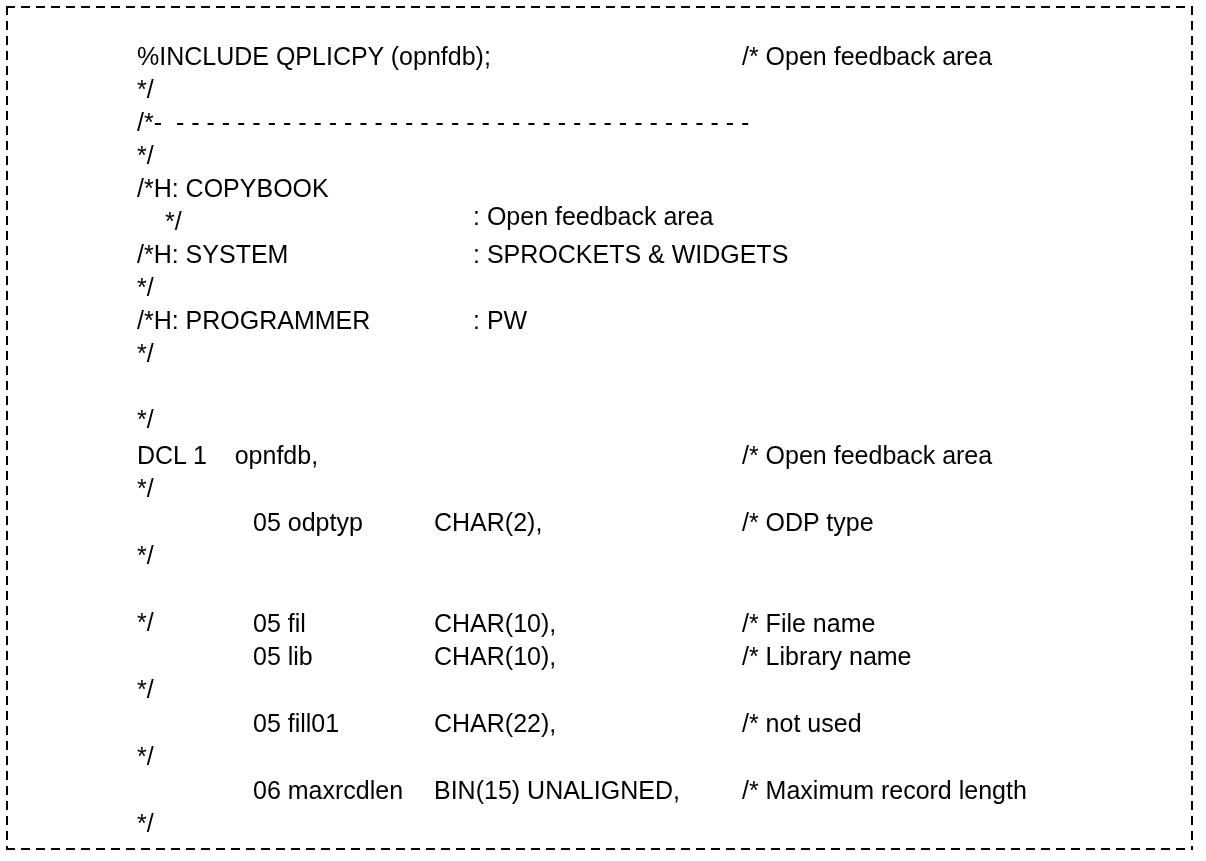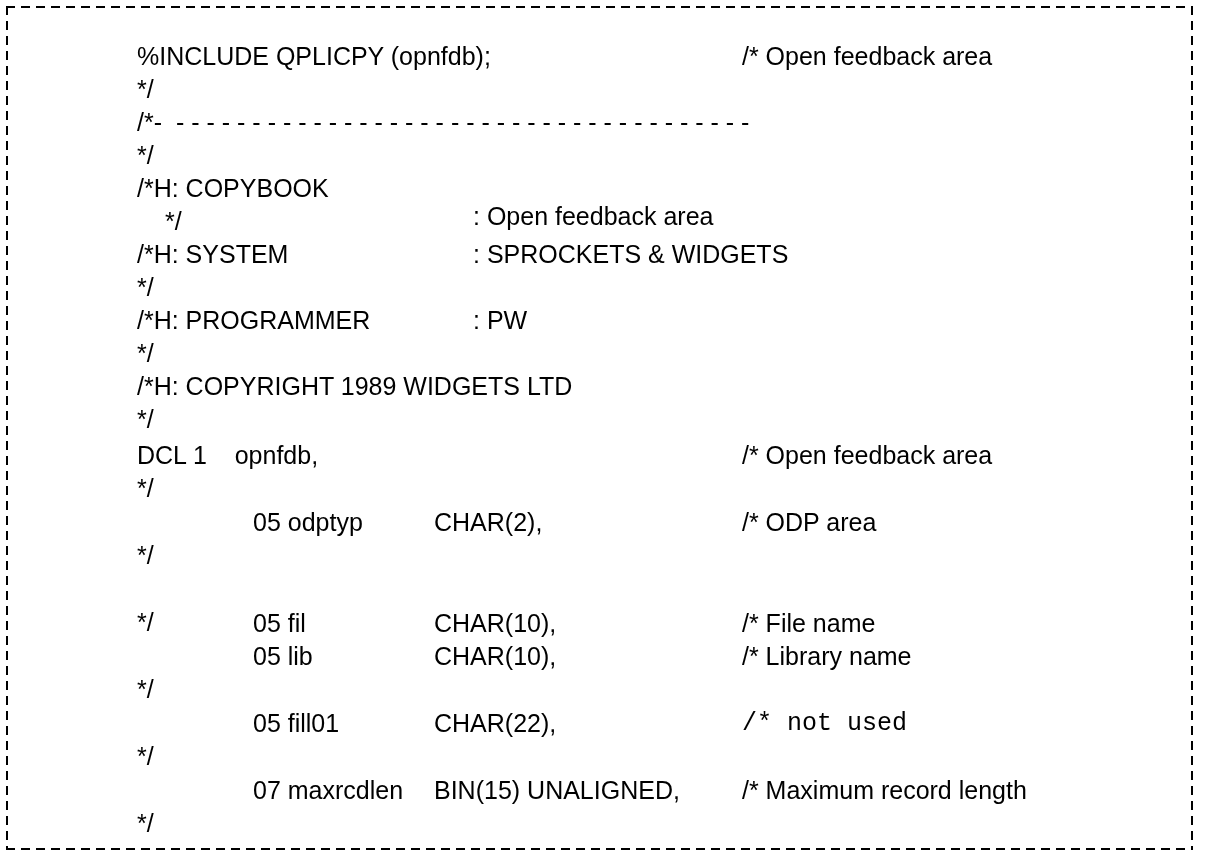--- a/index.html
+++ b/index.html
@@ -133,37 +133,34 @@
       <div class="code-line" style="top: 271px;">
         <span class="seg" style="left: 137px;">*/</span>
       </div>
       <div class="code-line" style="top: 304px;">
         <span class="seg" style="left: 137px;">/*H: PROGRAMMER</span>
         <span class="seg" style="left: 473px;">: PW</span>
       </div>
       <div class="code-line" style="top: 337px;">
         <span class="seg" style="left: 137px;">*/</span>
       </div>
-      <div class="code-line" style="top: 370px;">
-        <span class="seg" style="left: 137px;">/*H: COPYRIGHT 1989 WIDGETS LTD</span>
-      </div>
       <div class="code-line" style="top: 403px;">
         <span class="seg" style="left: 137px;">*/</span>
       </div>
       <div class="code-line" style="top: 439px;">
         <span class="seg" style="left: 137px;">DCL 1    opnfdb,</span>
         <span class="seg" style="left: 742px;">/* Open feedback area</span>
       </div>
       <div class="code-line" style="top: 472px;">
         <span class="seg" style="left: 137px;">*/</span>
       </div>
       <div class="code-line" style="top: 506px;">
         <span class="seg" style="left: 253px;">05 odptyp</span>
         <span class="seg" style="left: 434px;">CHAR(2),</span>
-        <span class="seg" style="left: 742px;">/* ODP area</span>
+        <span class="seg" style="left: 742px;">/* ODP type</span>
       </div>
       <div class="code-line" style="top: 539px;">
         <span class="seg" style="left: 137px;">*/</span>
       </div>
       <div class="code-line" style="top: 607px;">
         <span class="seg" style="left: 253px;">05 fil</span>
         <span class="seg" style="left: 434px;">CHAR(10),</span>
         <span class="seg" style="left: 742px;">/* File name</span>
       </div>
       <div class="code-line" style="top: 606px;">
@@ -173,27 +170,27 @@
         <span class="seg" style="left: 253px;">05 lib</span>
         <span class="seg" style="left: 434px;">CHAR(10),</span>
         <span class="seg" style="left: 742px;">/* Library name</span>
       </div>
       <div class="code-line" style="top: 673px;">
         <span class="seg" style="left: 137px;">*/</span>
       </div>
       <div class="code-line" style="top: 707px;">
         <span class="seg" style="left: 253px;">05 fill01</span>
         <span class="seg" style="left: 434px;">CHAR(22),</span>
-        <span class="seg" style="left: 742px; font-family: Liberation Mono, monospace;">/* not used</span>
+        <span class="seg" style="left: 742px;">/* not used</span>
       </div>
       <div class="code-line" style="top: 740px;">
         <span class="seg" style="left: 137px;">*/</span>
       </div>
       <div class="code-line" style="top: 774px;">
-        <span class="seg" style="left: 253px;">07 maxrcdlen</span>
+        <span class="seg" style="left: 253px;">06 maxrcdlen</span>
         <span class="seg" style="left: 434px;">BIN(15) UNALIGNED,</span>
         <span class="seg" style="left: 742px;">/* Maximum record length</span>
       </div>
       <div class="code-line" style="top: 807px;">
         <span class="seg" style="left: 137px;">*/</span>
       </div>
     </div>
 
 </div>
 

